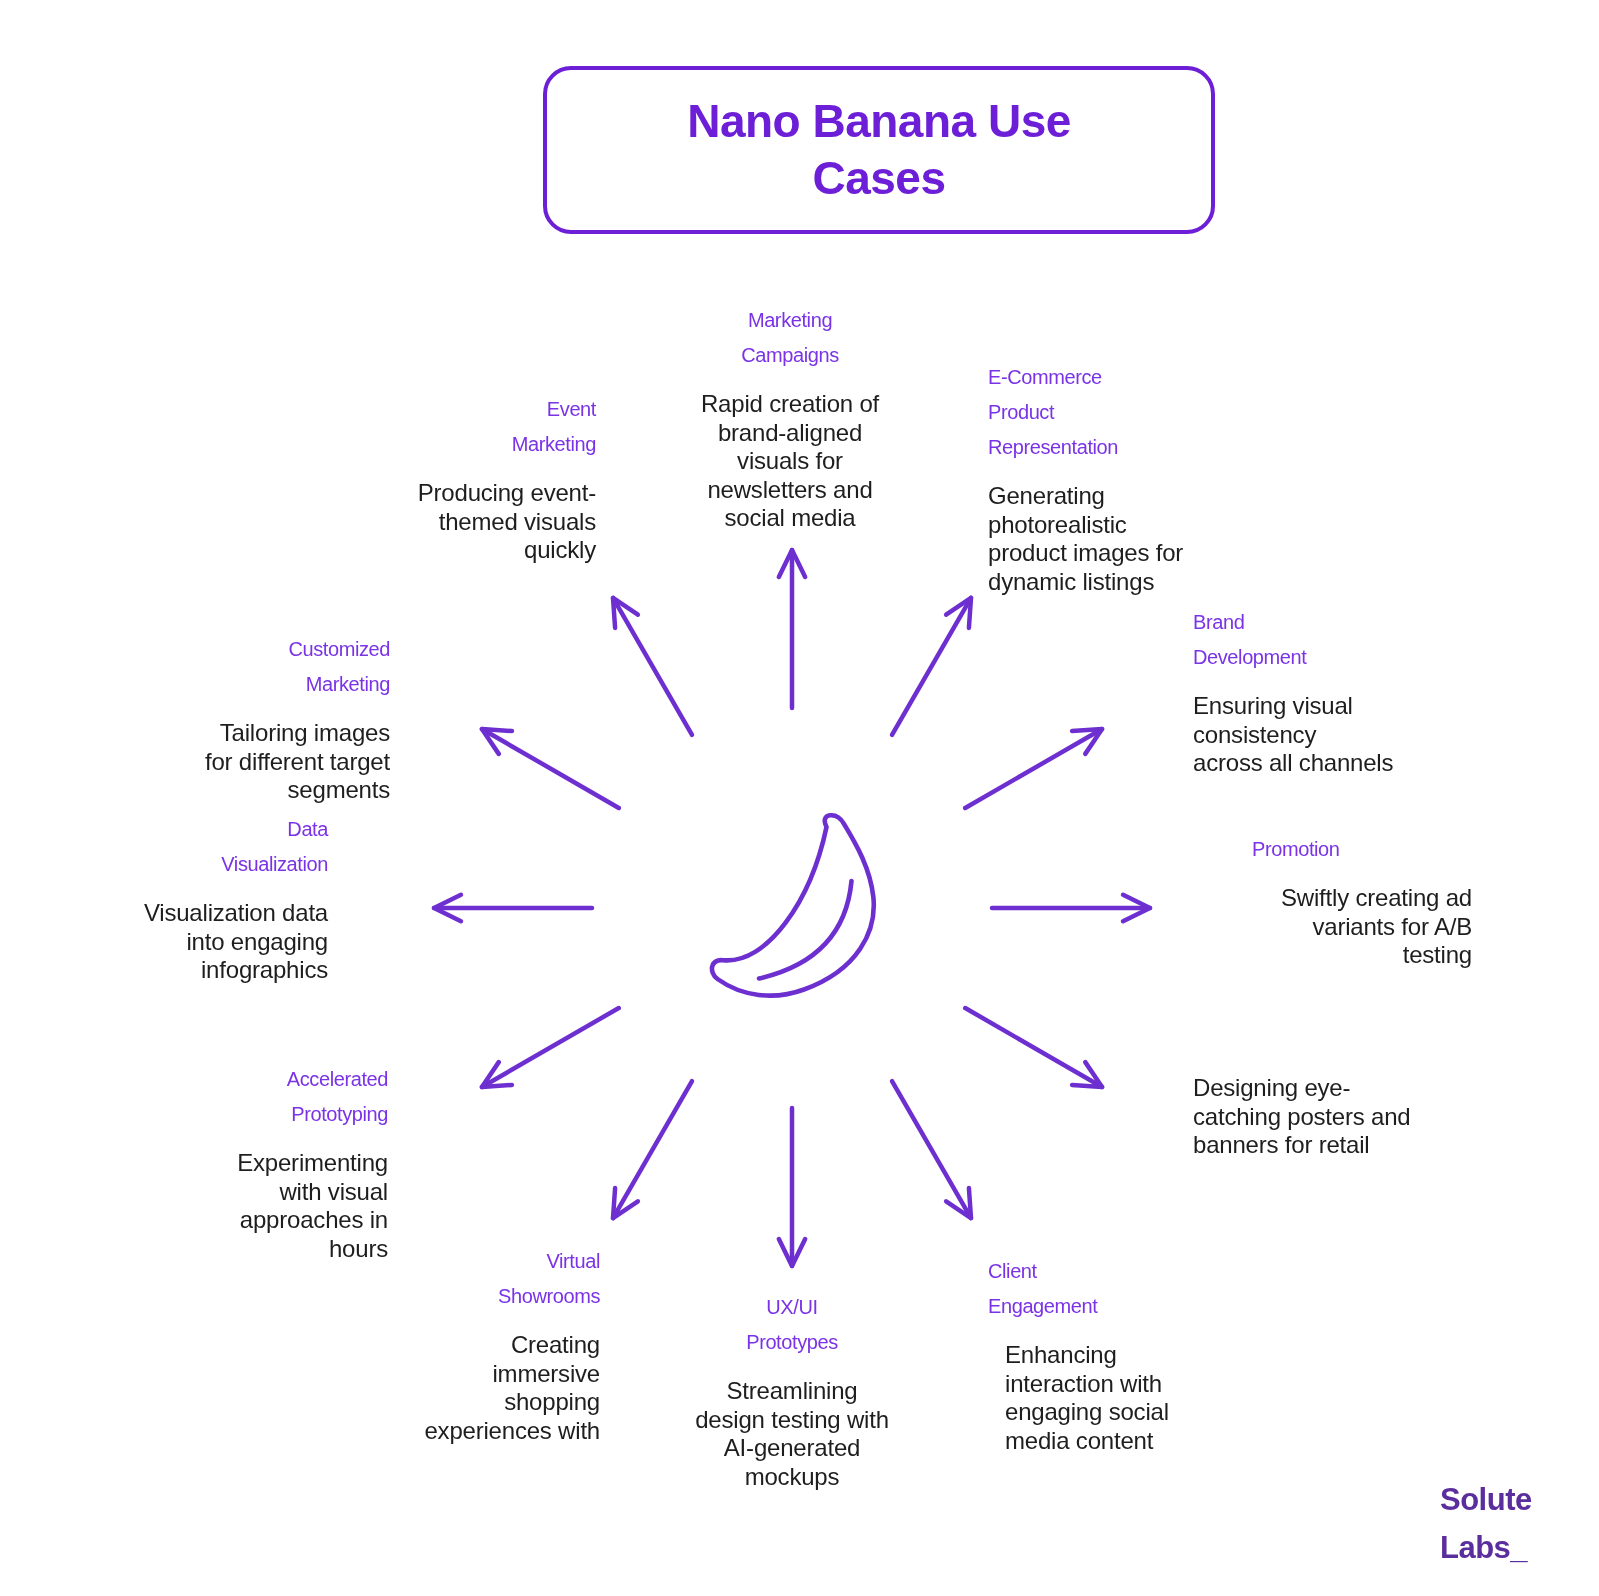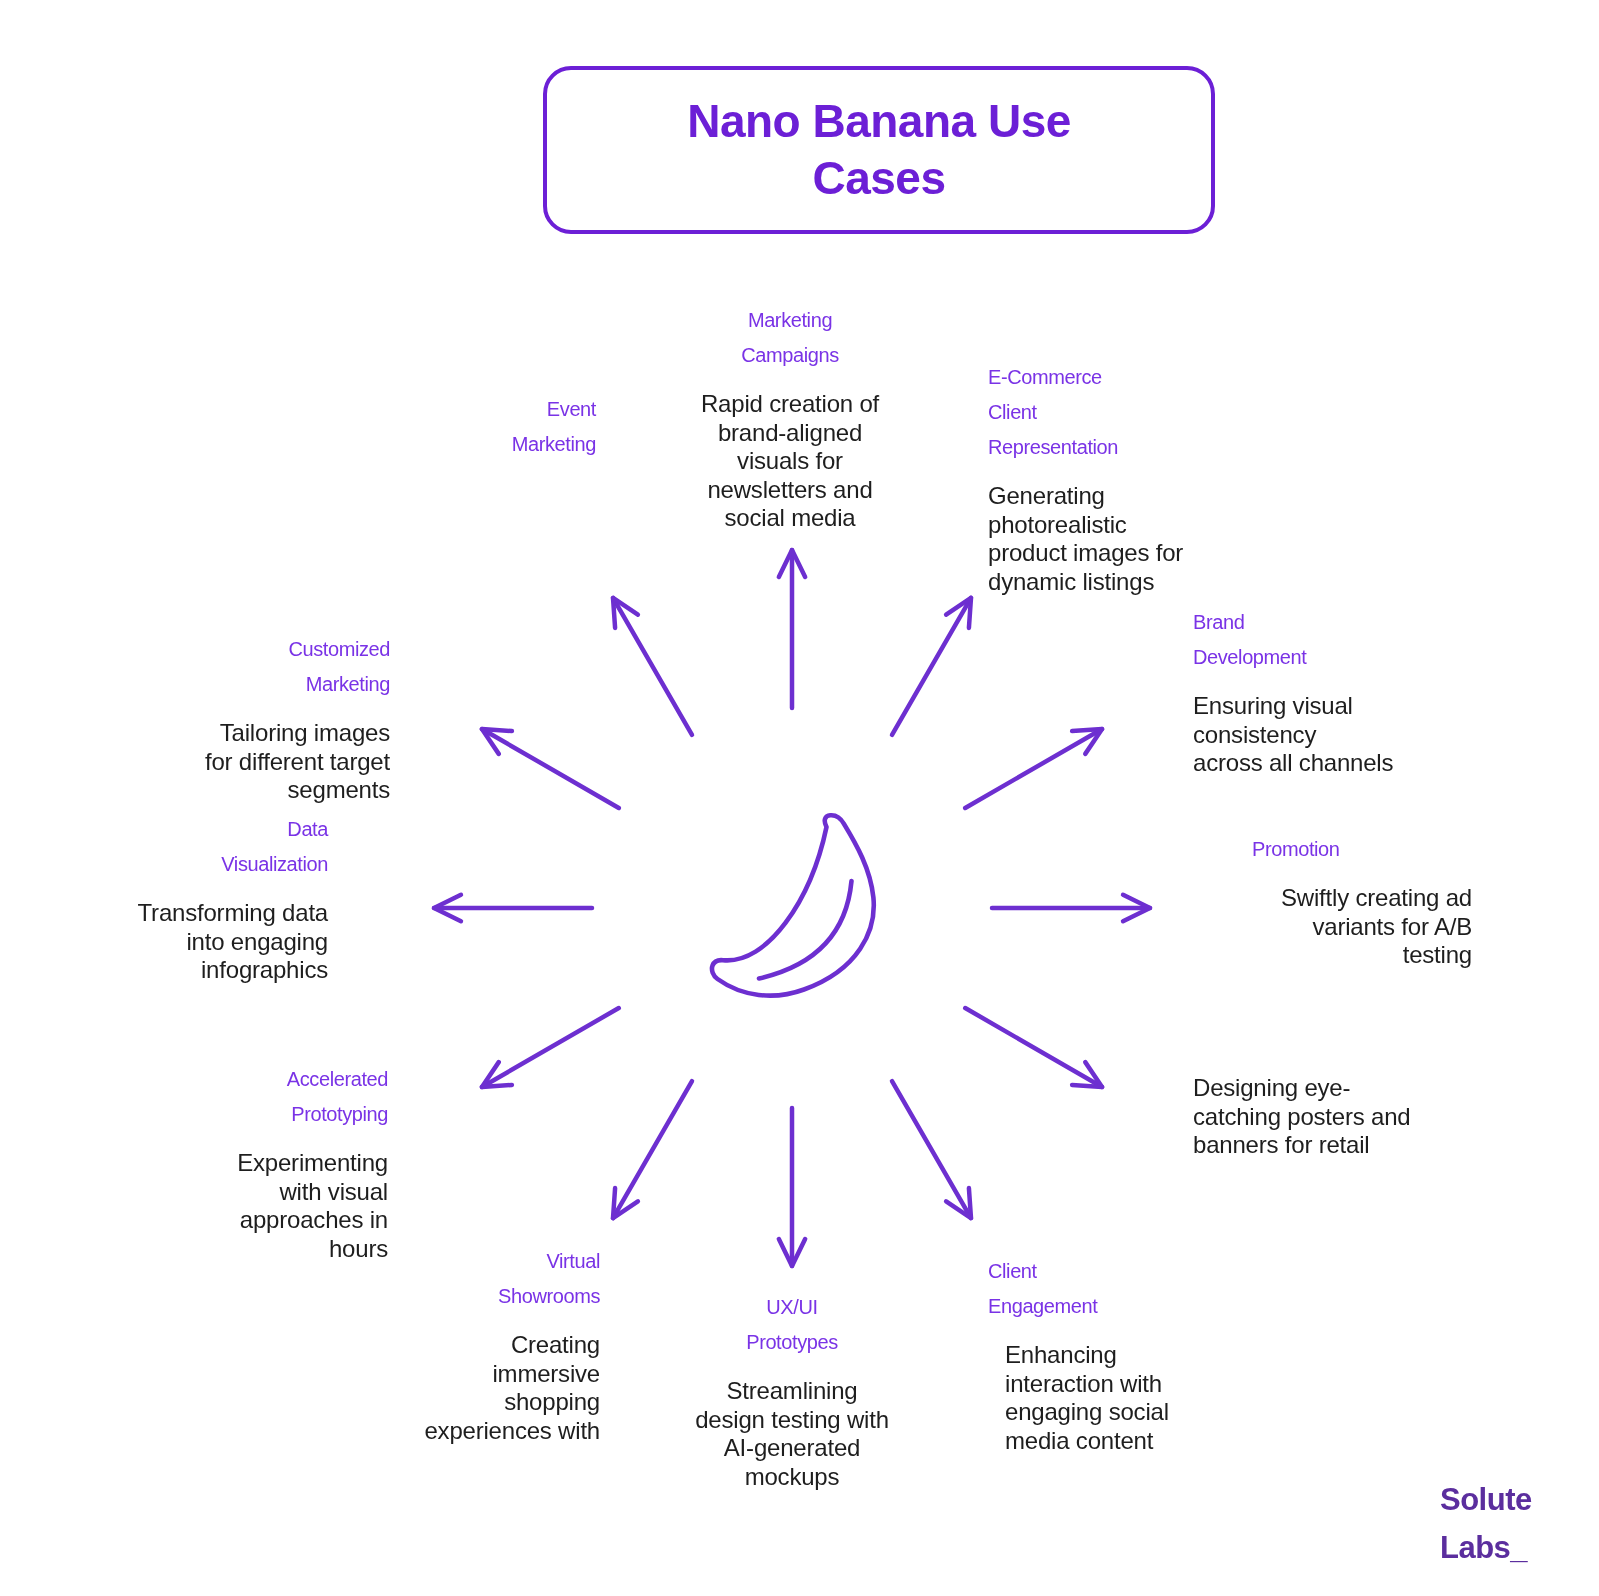--- a/index.html
+++ b/index.html
@@ -94,49 +94,52 @@
         <h3 style="color: rgb(122, 51, 230);">Marketing
 Campaigns</h3>
         <p style="color: rgb(30, 30, 30);">Rapid creation of
 brand-aligned
 visuals for
 newsletters and
 social media</p>
       </div>
       <div class="node" style="left: 988px; top: 360px; width: 230px; text-align: left;">
         <h3 style="color: rgb(122, 51, 230);">E-Commerce
-Client
+Product
 Representation</h3>
         <p style="color: rgb(30, 30, 30);">Generating
 photorealistic
 product images for
 dynamic listings</p>
       </div>
       <div class="node" style="left: 386px; top: 392px; width: 210px; text-align: right;">
         <h3 style="color: rgb(122, 51, 230);">Event
 Marketing</h3>
+        <p style="color: rgb(30, 30, 30);">Producing event-
+themed visuals
+quickly</p>
       </div>
       <div class="node" style="left: 1193px; top: 605px; width: 220px; text-align: left;">
         <h3 style="color: rgb(122, 51, 230);">Brand
 Development</h3>
         <p style="color: rgb(30, 30, 30);">Ensuring visual
 consistency
 across all channels</p>
       </div>
       <div class="node" style="left: 160px; top: 632px; width: 230px; text-align: right;">
         <h3 style="color: rgb(122, 51, 230);">Customized
 Marketing</h3>
         <p style="color: rgb(30, 30, 30);">Tailoring images
 for different target
 segments</p>
       </div>
       <div class="node" style="left: 108px; top: 812px; width: 220px; text-align: right;">
         <h3 style="color: rgb(122, 51, 230);">Data
 Visualization</h3>
-        <p style="color: rgb(30, 30, 30);">Transforming data
+        <p style="color: rgb(30, 30, 30);">Visualization data
 into engaging
 infographics</p>
       </div>
       <div class="node" style="left: 1252px; top: 832px; width: 220px; text-align: left;">
         <h3 style="color: rgb(122, 51, 230);">Promotion</h3>
         <p style="color: rgb(30, 30, 30); text-align: right;">Swiftly creating ad
 variants for A/B
 testing</p>
       </div>
       <div class="node" style="left: 188px; top: 1062px; width: 200px; text-align: right;">

